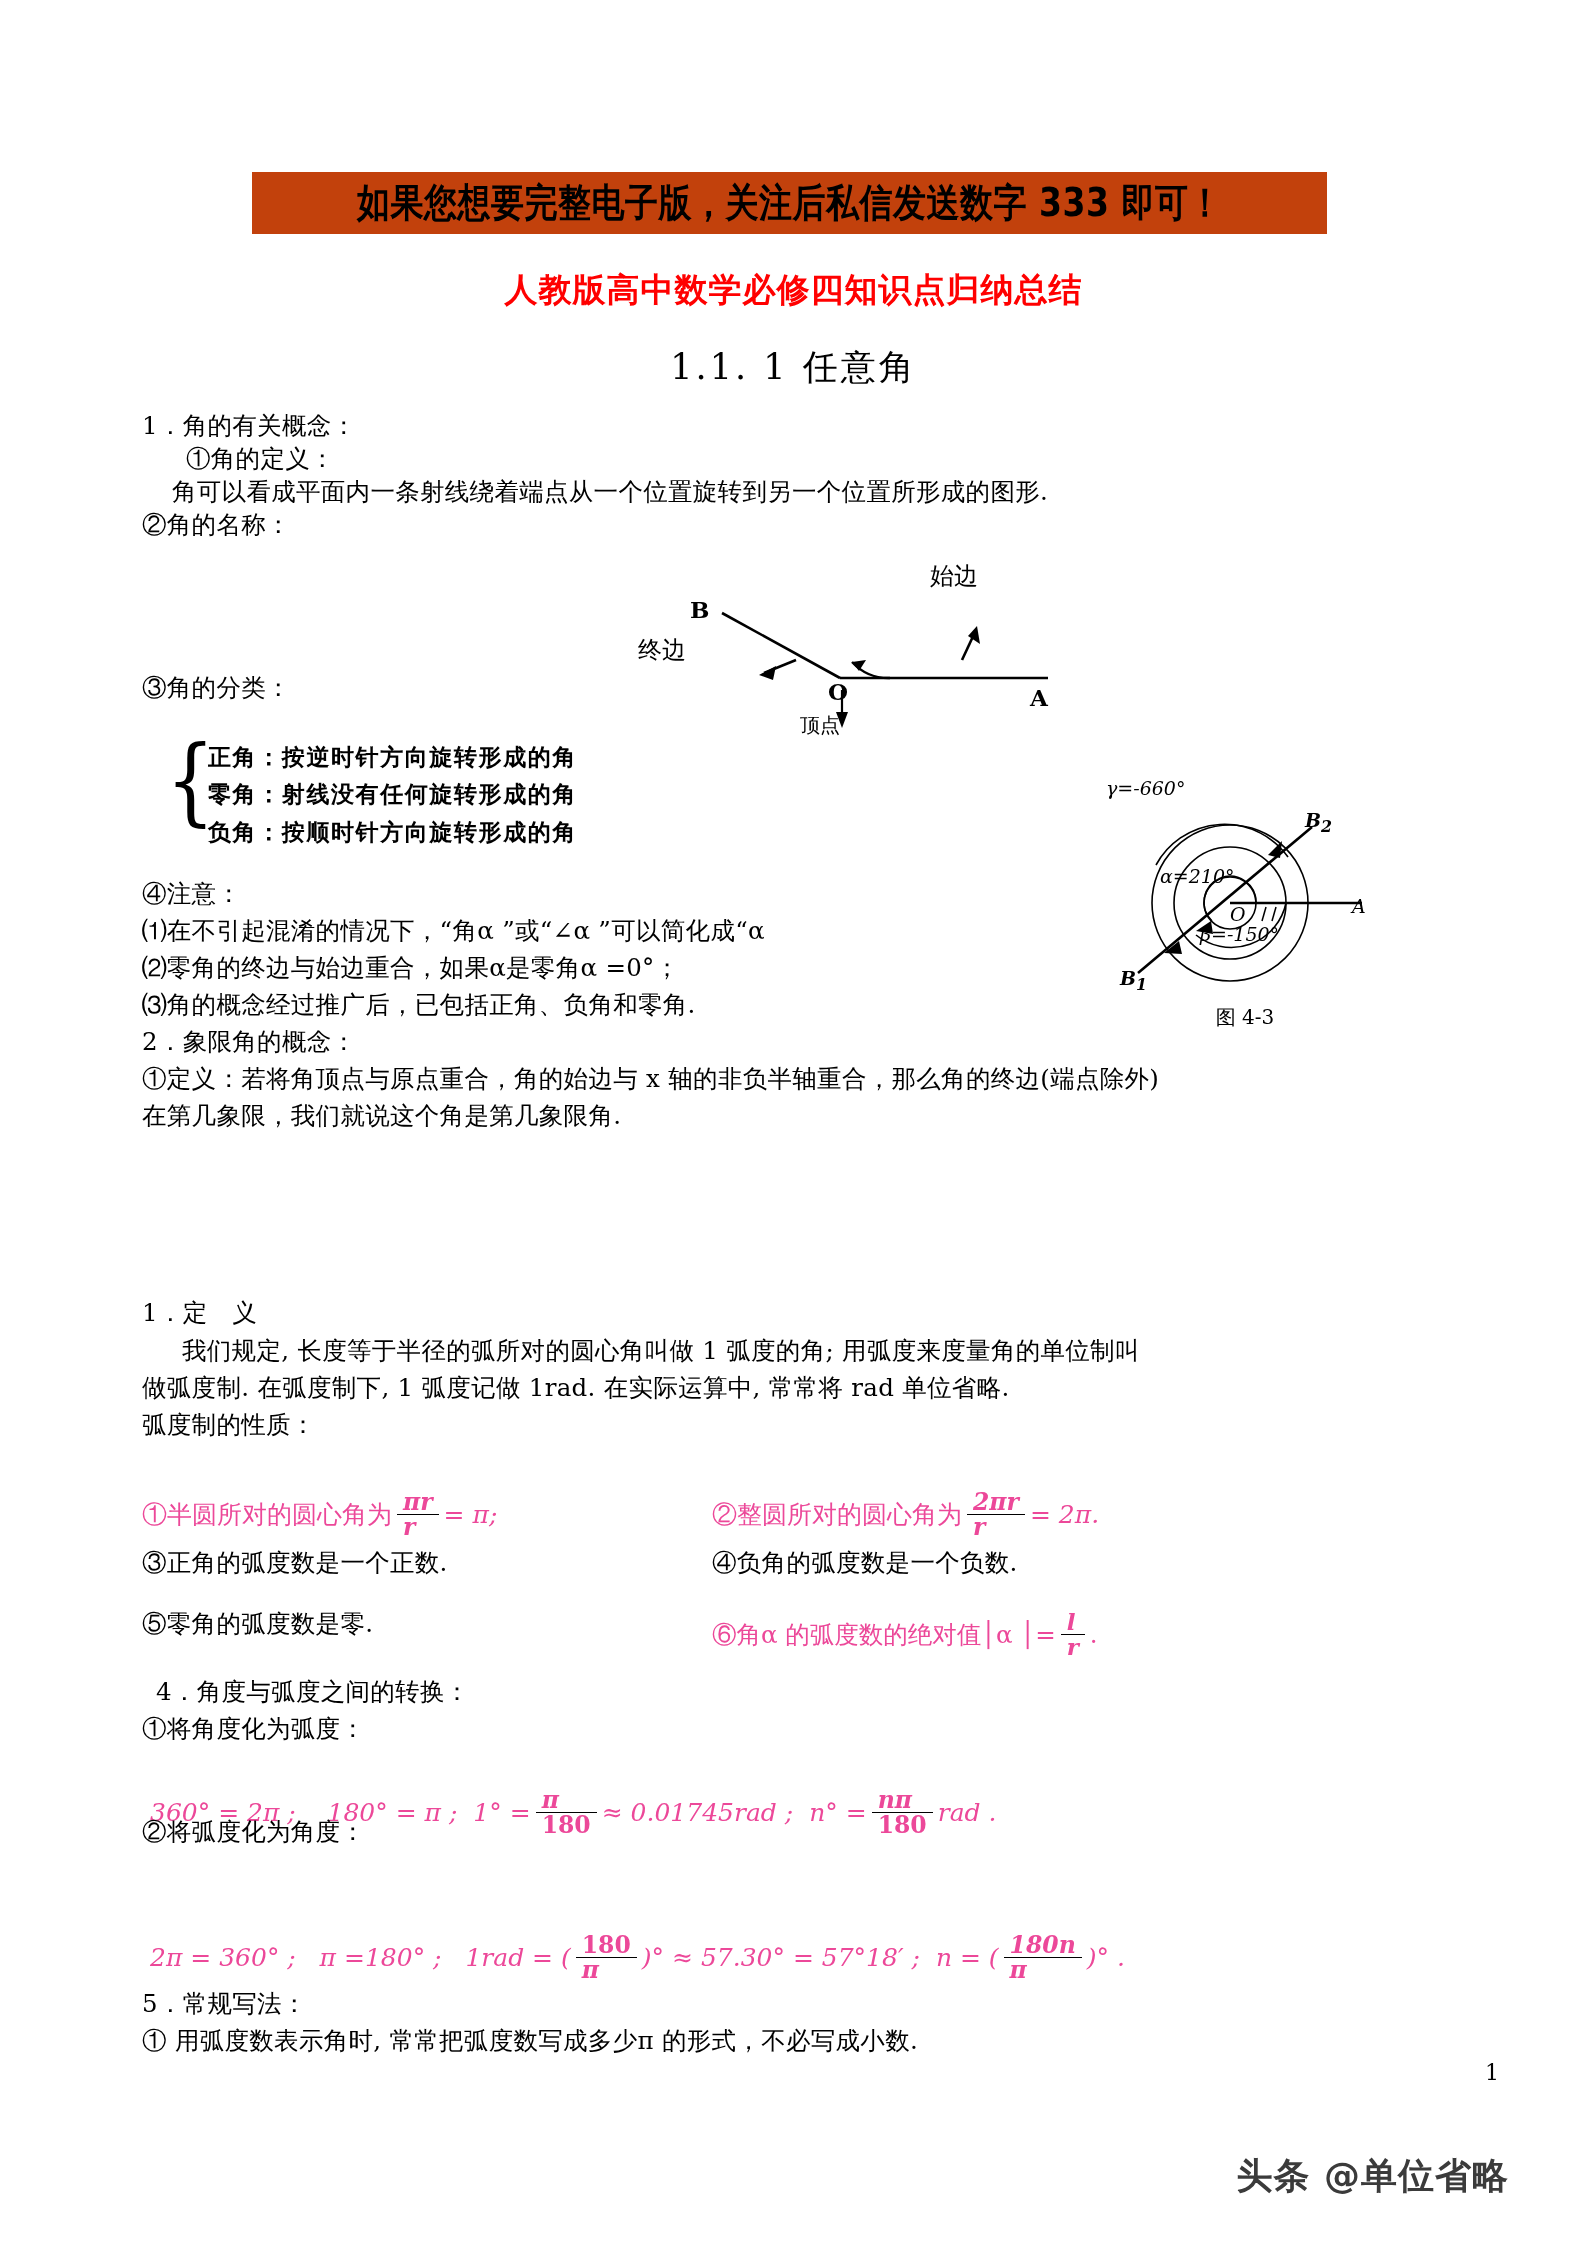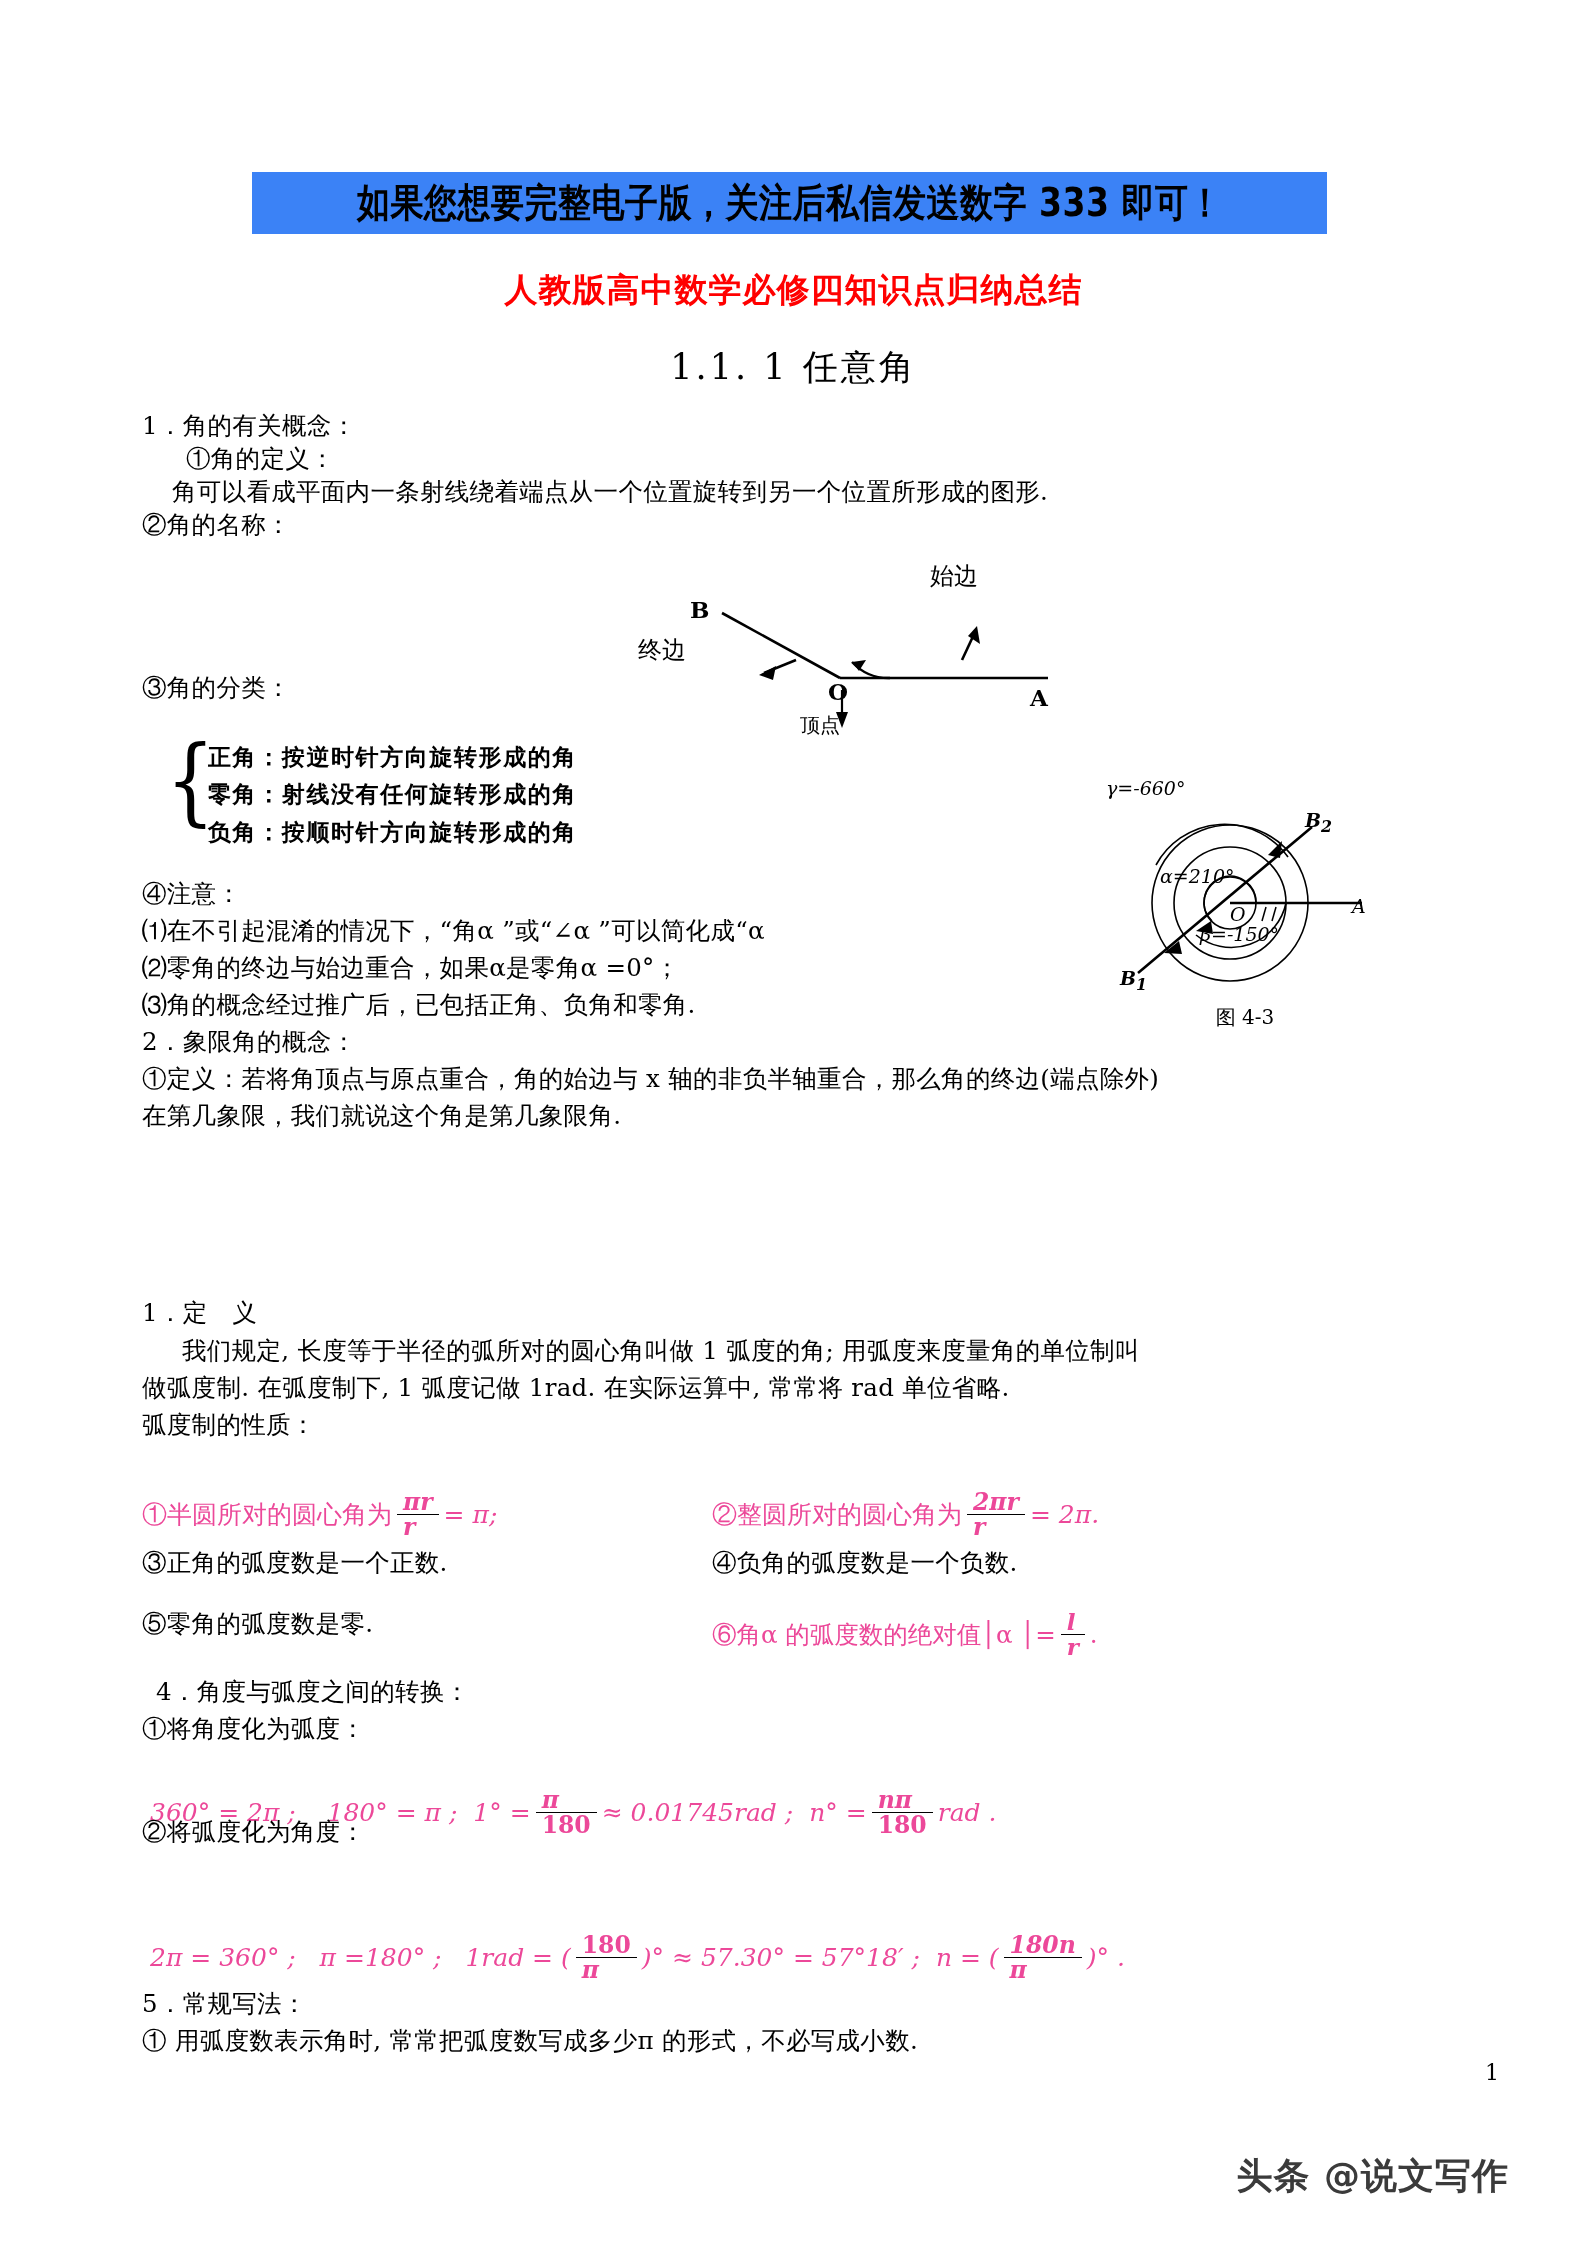--- a/index.html
+++ b/index.html
@@ -22,21 +22,21 @@
     background: #fff;
   }
 
   
   .promo-banner {
     position: absolute;
     left: 252px;
     top: 172px;
     width: 1075px;
     height: 62px;
-    background: #3b82f6;
+    background: #c2410c;
     display: flex;
     align-items: center;
     justify-content: center;
   }
   .promo-banner-text {
     font-family: "DejaVu Sans", "Liberation Sans", sans-serif;
     font-weight: bold;
     font-size: 33px;
     letter-spacing: 0.5px;
     color: #000;
@@ -329,15 +329,15 @@
     <span class="mi">2π = 360° ;</span>&nbsp;&nbsp;
     <span class="mi">π =180° ;</span>&nbsp;&nbsp;
     <span class="mi">1rad = (</span><span class="frac"><span class="num">180</span><span class="den mi">π</span></span><span class="mi">)° ≈ 57.30° = 57°18′ ;</span>&nbsp;
     <span class="mi">n = (</span><span class="frac"><span class="num mi">180n</span><span class="den mi">π</span></span><span class="mi">)° .</span>
   </div>
 
   <div class="txt" style="left:142px; top:1988px;">5．常规写法：</div>
   <div class="txt" style="left:142px; top:2025px;">① 用弧度数表示角时, 常常把弧度数写成多少π 的形式，不必写成小数.</div>
 
   <div class="page-num">1</div>
-  <div class="watermark">头条 @说文写作</div>
+  <div class="watermark">头条 @单位省略</div>
 
 </div>
 
 </body></html>

